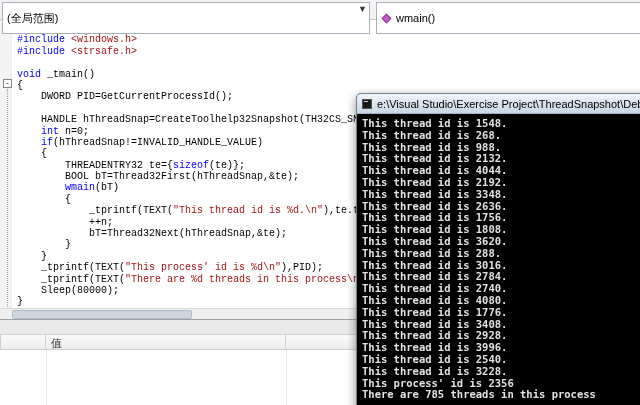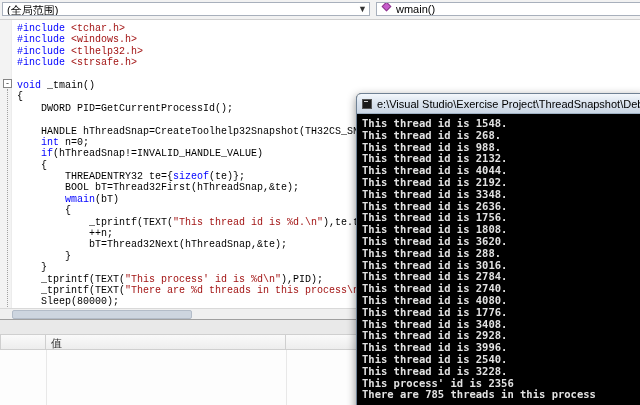--- a/index.html
+++ b/index.html
@@ -2,23 +2,23 @@
 <html><head>
 <meta charset="utf-8">
 <style>
   * { margin:0; padding:0; box-sizing:border-box; }
   html,body { width:640px; height:405px; overflow:hidden; background:#fff;
               font-family:"Liberation Sans", sans-serif; position:relative; }
 
   
   .navbar { position:absolute; left:0; top:0; width:640px; height:20px;
             background:#f2f2f2; border-bottom:1px solid #cfcfcf; z-index:2; }
-  .combo { position:absolute; top:2px; height:14px; background:#fff;
+  .combo { position:absolute; top:2px; height:32px; background:#fff;
            border:1px solid #a8b0bc; font-size:11px; color:#000;
-           display:flex; align-items:flex-start; padding-left:4px; overflow:hidden; white-space:nowrap; }
+           display:flex; align-items:center; padding-left:4px; overflow:hidden; white-space:nowrap; }
   .combo-scope { left:2px; width:368px; }
   .combo-member { left:376px; width:300px; }
   .combo-arrow { position:absolute; right:2px; top:1px; font-size:9px; color:#333; }
   .method-icon { display:inline-block; width:7px; height:7px; background:#c75bcb;
                  border:1px solid #8b3b8b; transform:rotate(45deg); margin:0 6px 0 2px; flex:none; }
 
   
   .editor { position:absolute; left:0; top:20px; width:640px; height:288px;
             background:#ffffff; overflow:hidden; z-index:1; }
   .gutter { position:absolute; left:0; top:0; width:12px; height:100%;
@@ -84,21 +84,20 @@
   </div>
 </div>
 
 <div class="editor">
   <div class="gutter"></div>
   <div class="outline-line"></div>
   <div class="collapse-box">-</div>
   <div class="code-content">
       <div class="code-line"><span class="kw">#include </span><span class="st">&lt;tchar.h&gt;</span></div>
       <div class="code-line"><span class="kw">#include </span><span class="st">&lt;windows.h&gt;</span></div>
-      <div class="code-line"><span class="kw">#include </span><span class="st">&lt;tlhelp32.h&gt;</span></div>
       <div class="code-line"><span class="kw">#include </span><span class="st">&lt;strsafe.h&gt;</span></div>
       <div class="code-line">&nbsp;</div>
       <div class="code-line"><span class="kw">void</span><span class="pl"> _tmain()</span></div>
       <div class="code-line"><span class="pl">{</span></div>
       <div class="code-line"><span class="pl">    DWORD PID=GetCurrentProcessId();</span></div>
       <div class="code-line">&nbsp;</div>
       <div class="code-line"><span class="pl">    HANDLE hThreadSnap=CreateToolhelp32Snapshot(TH32CS_SNAPTHREAD,PID);</span></div>
       <div class="code-line"><span class="pl">    </span><span class="kw">int</span><span class="pl"> n=0;</span></div>
       <div class="code-line"><span class="pl">    </span><span class="kw">if</span><span class="pl">(hThreadSnap!=INVALID_HANDLE_VALUE)</span></div>
       <div class="code-line"><span class="pl">    {</span></div>

